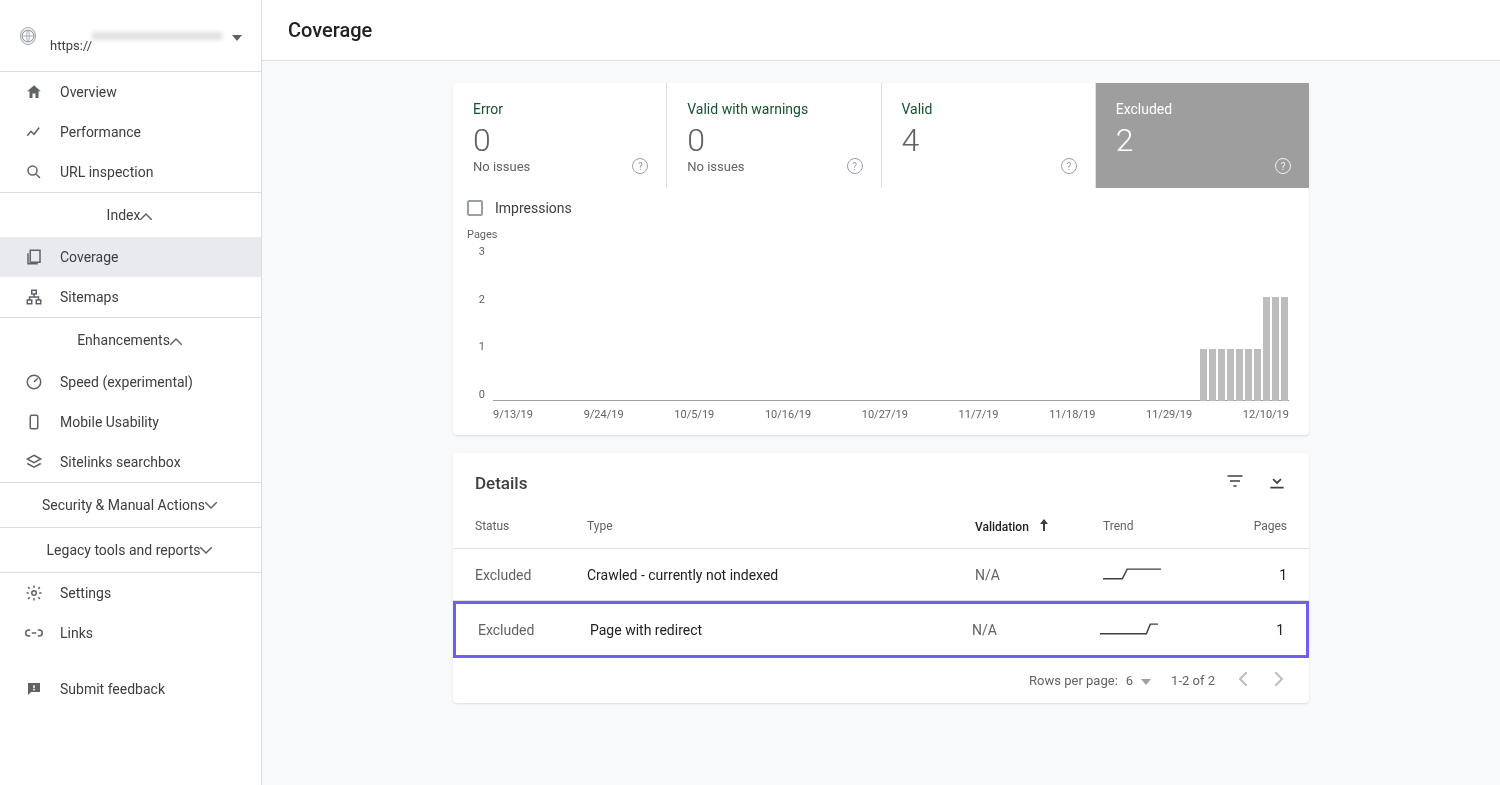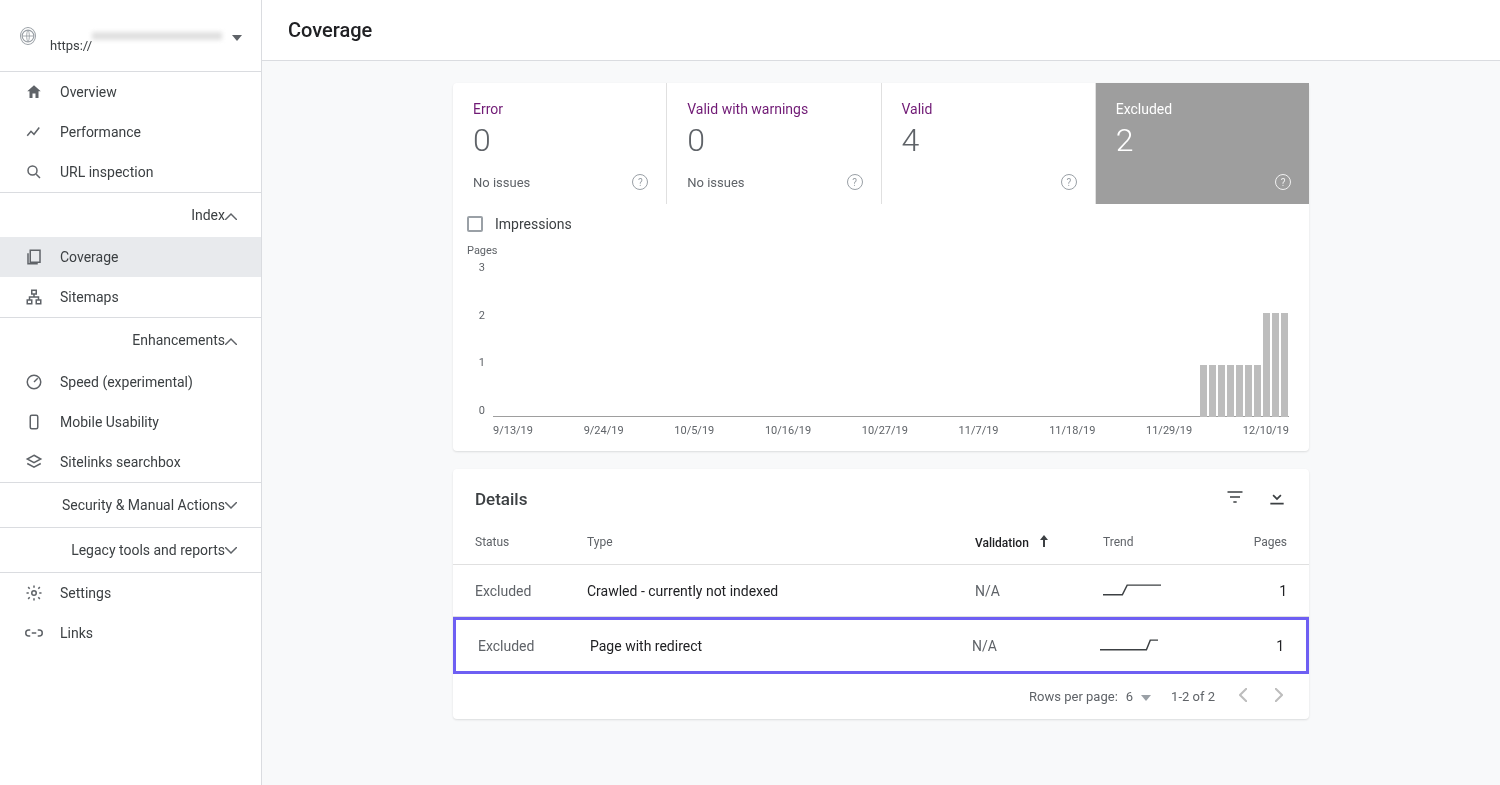--- a/index.html
+++ b/index.html
@@ -8,39 +8,39 @@
 .sidebar { width: 262px; background: #fff; border-right: 1px solid #dadce0; overflow-y: auto; }
 .property-selector { display: flex; align-items: center; padding: 18px 20px; border-bottom: 1px solid #dadce0; cursor: pointer; }
 .property-selector .globe { width: 18px; height: 18px; border-radius: 50%; border: 1px solid #9aa0a6; margin-right: 14px; display:flex; align-items:center; justify-content:center; }
 .property-selector .url { font-size: 13px; color: #3c4043; flex: 1; margin-top: 20px; }
 .property-selector .chev { color: #5f6368; }
 
 .nav-item { display: flex; align-items: center; padding: 10px 24px; cursor: pointer; font-size: 14px; color: #3c4043; }
 .nav-item.active { background: #e8eaed; font-weight: 400; }
 .nav-item.sub { padding-left: 24px; }
 .nav-icon { width: 20px; height: 20px; margin-right: 16px; color: #5f6368; display: flex; align-items: center; justify-content: center; }
-.nav-section { display: flex; align-items: center; justify-content: flex-end; padding: 14px 24px 14px 22px; font-size: 14px; color: #3c4043; cursor: pointer; }
+.nav-section { display: flex; align-items: center; justify-content: center; padding: 14px 24px 14px 22px; font-size: 14px; color: #3c4043; cursor: pointer; }
 .divider { border-top: 1px solid #dadce0; }
 
 .main { flex: 1; overflow-y: auto; background: #f8f9fa; }
 .header { background: #fff; padding: 18px 26px; border-bottom: 1px solid #dadce0; }
 .header h1 { font-size: 20px; font-weight: 500; color: #202124; }
 
 .content { padding: 22px 0; display: flex; flex-direction: column; align-items: center; }
 .card { background: #fff; width: 856px; border-radius: 4px; box-shadow: 0 1px 2px rgba(60,64,67,0.15); margin-bottom: 18px; }
 
 .tabs { display: flex; }
 .tab { flex: 1; padding: 18px 20px 14px 20px; border-right: 1px solid #e0e0e0; position: relative; cursor: pointer; }
 .tab:last-child { border-right: none; }
 .tab.selected { background: #9e9e9e; color: #fff; }
-.tab-label { font-size: 14px; color: #701a75; margin-bottom: 4px; }
+.tab-label { font-size: 14px; color: #14532d; margin-bottom: 4px; }
 .tab.selected .tab-label { color: #fff; }
 .tab-value { font-size: 32px; color: #5f6368; font-weight: 300; letter-spacing: -1px; }
 .tab.selected .tab-value { color: #fff; }
-.tab-sub { font-size: 13px; color: #5f6368; margin-top: 16px; }
+.tab-sub { font-size: 13px; color: #5f6368; margin-top: 0; }
 .tab.selected .tab-sub { color: #fff; }
 .tab-help { position: absolute; bottom: 14px; right: 18px; width: 16px; height: 16px; border: 1.5px solid #9aa0a6; border-radius: 50%; font-size: 10px; color: #9aa0a6; display: flex; align-items: center; justify-content: center; }
 .tab.selected .tab-help { border-color: #fff; color: #fff; opacity: 0.85; }
 
 .impressions-row { display: flex; align-items: center; padding: 12px 22px 6px 14px; }
 .checkbox { width: 16px; height: 16px; border: 2px solid #9aa0a6; border-radius: 2px; margin-right: 12px; cursor: pointer; }
 .impressions-label { font-size: 14px; color: #3c4043; }
 
 .chart-area { padding: 6px 20px 18px 14px; }
 .chart-ylabel { font-size: 11px; color: #5f6368; margin-bottom: 4px; }
@@ -214,20 +214,30 @@
   <div class="nav-item">
     <span class="nav-icon">
         <svg width="18" height="18" viewBox="0 0 24 24" fill="none" stroke="#5f6368" stroke-width="2">
           <path d="M9 12h6M7 8H5a4 4 0 000 8h2M17 8h2a4 4 0 010 8h-2"></path>
         </svg>
       </span>
     <span>Links</span>
   </div>
 
   <div style="height:16px;"></div>
+  <div class="nav-item">
+    <span class="nav-icon">
+        <svg width="18" height="18" viewBox="0 0 24 24" fill="#5f6368">
+          <path d="M4 4h16v12H8l-4 4z"></path>
+          <rect x="11" y="7" width="2" height="4" fill="#fff"></rect>
+          <rect x="11" y="12" width="2" height="2" fill="#fff"></rect>
+        </svg>
+      </span>
+    <span>Submit feedback</span>
+  </div>
 </div>
 
 <div class="main">
   <div class="header">
     <h1>Coverage</h1>
   </div>
 
   <div class="content">
 
     <div class="card">

